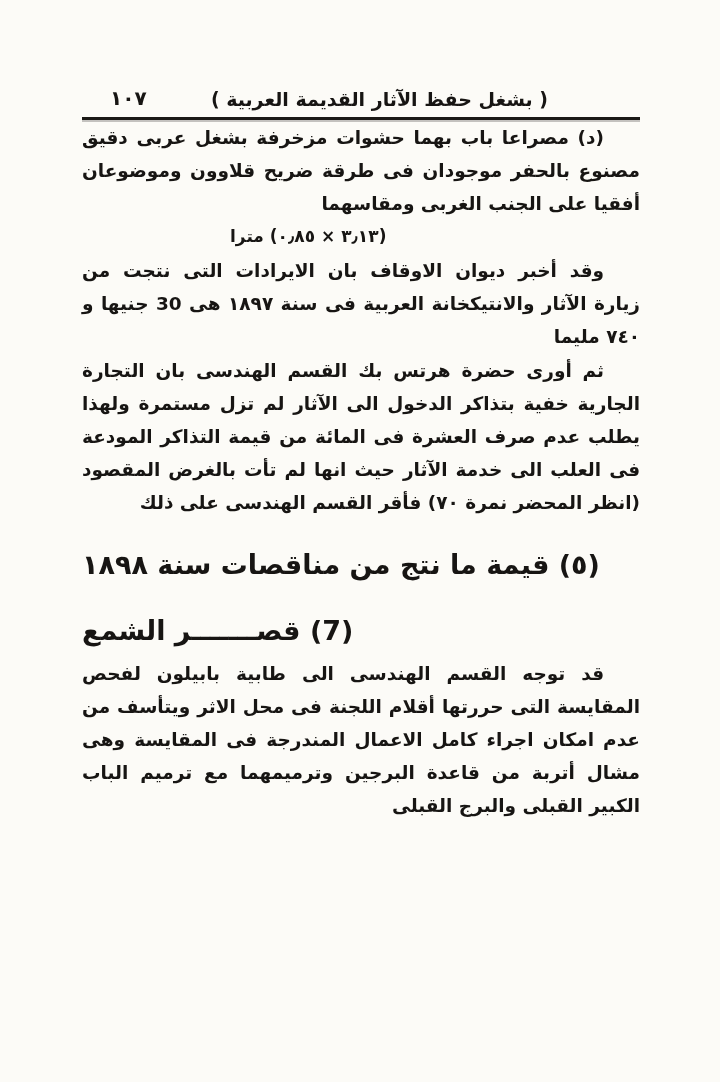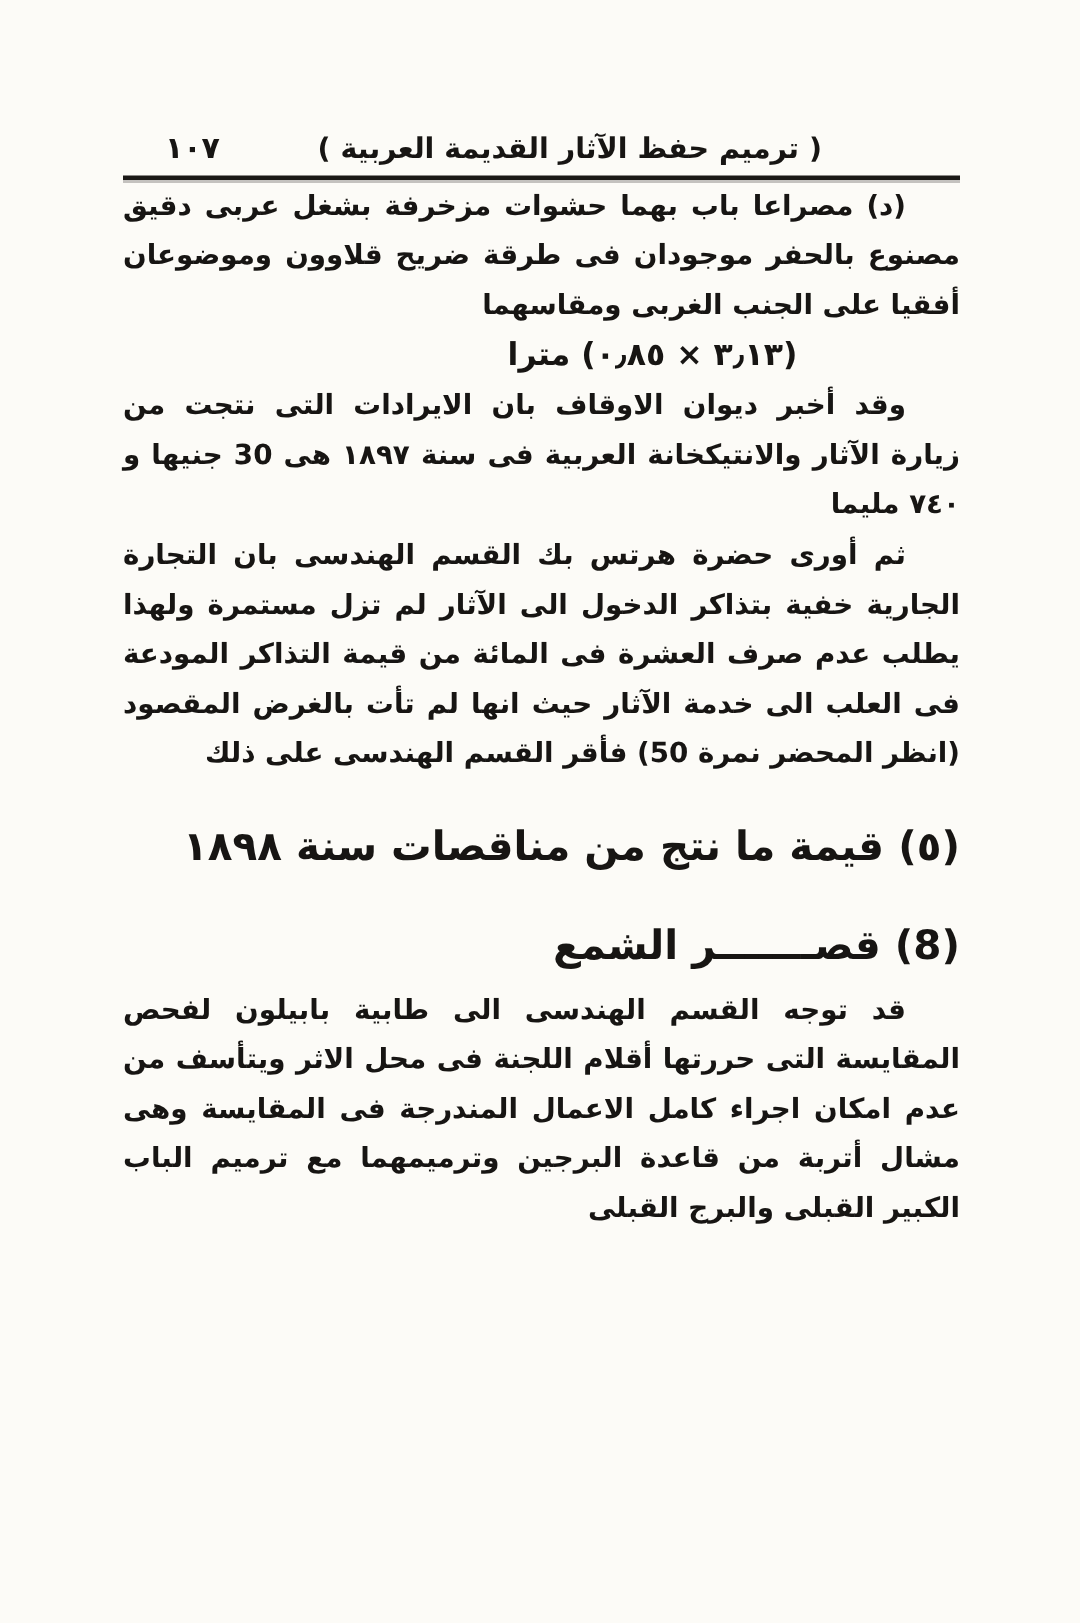--- a/index.html
+++ b/index.html
@@ -50,58 +50,58 @@
   .para {
     font-size: 18.5px;
     line-height: 33px;
     text-align: justify;
     margin: 1px 0 0 0;
   }
   .para.indent {
     text-indent: 36px;
   }
   .dims-line {
-    font-size: 21px;
+    font-size: 17px;
     line-height: 33px;
     margin: 0;
-    text-align: center;
+    text-align: left;
     padding-left: 148px;
   }
   .section-heading {
     font-size: 27px;
     font-weight: bold;
-    text-align: right;
+    text-align: left;
     margin: 26px 0 6px 0;
     line-height: 40px;
   }
 </style>
 </head>
 <body>
 
 <div class="page">
 
   <header class="page-header">
-    <span class="header-title">( ترميم حفظ الآثار القديمة العربية )</span>
+    <span class="header-title">( بشغل حفظ الآثار القديمة العربية )</span>
     <span class="page-number">١٠٧</span>
   </header>
 
   <div class="rule"></div>
 
   <main class="content">
 
     <p class="para indent">(د) مصراعا باب بهما حشوات مزخرفة بشغل عربى دقيق مصنوع بالحفر موجودان فى طرقة ضريح قلاوون وموضوعان أفقيا على الجنب الغربى ومقاسهما</p>
 
     <p class="dims-line">(٣٫١٣ × ٠٫٨٥) مترا</p>
 
 
     <p class="para indent">وقد أخبر ديوان الاوقاف بان الايرادات التى نتجت من زيارة الآثار والانتيكخانة العربية فى سنة ١٨٩٧ هى 30 جنيها و ٧٤٠ مليما</p>
 
-    <p class="para indent">ثم أورى حضرة هرتس بك القسم الهندسى بان التجارة الجارية خفية بتذاكر الدخول الى الآثار لم تزل مستمرة ولهذا يطلب عدم صرف العشرة فى المائة من قيمة التذاكر المودعة فى العلب الى خدمة الآثار حيث انها لم تأت بالغرض المقصود (انظر المحضر نمرة 50) فأقر القسم الهندسى على ذلك</p>
+    <p class="para indent">ثم أورى حضرة هرتس بك القسم الهندسى بان التجارة الجارية خفية بتذاكر الدخول الى الآثار لم تزل مستمرة ولهذا يطلب عدم صرف العشرة فى المائة من قيمة التذاكر المودعة فى العلب الى خدمة الآثار حيث انها لم تأت بالغرض المقصود (انظر المحضر نمرة ٧٠) فأقر القسم الهندسى على ذلك</p>
 
     <h2 class="section-heading">(٥) قيمة ما نتج من مناقصات سنة ١٨٩٨</h2>
 
 
-    <h2 class="section-heading">(8) قصـــــــر الشمع</h2>
+    <h2 class="section-heading">(7) قصـــــــر الشمع</h2>
 
     <p class="para indent">قد توجه القسم الهندسى الى طابية بابيلون لفحص المقايسة التى حررتها أقلام اللجنة فى محل الاثر ويتأسف من عدم امكان اجراء كامل الاعمال المندرجة فى المقايسة وهى مشال أتربة من قاعدة البرجين وترميمهما مع ترميم الباب الكبير القبلى والبرج القبلى</p>
 
   </main>
 </div>
 
 </body></html>

